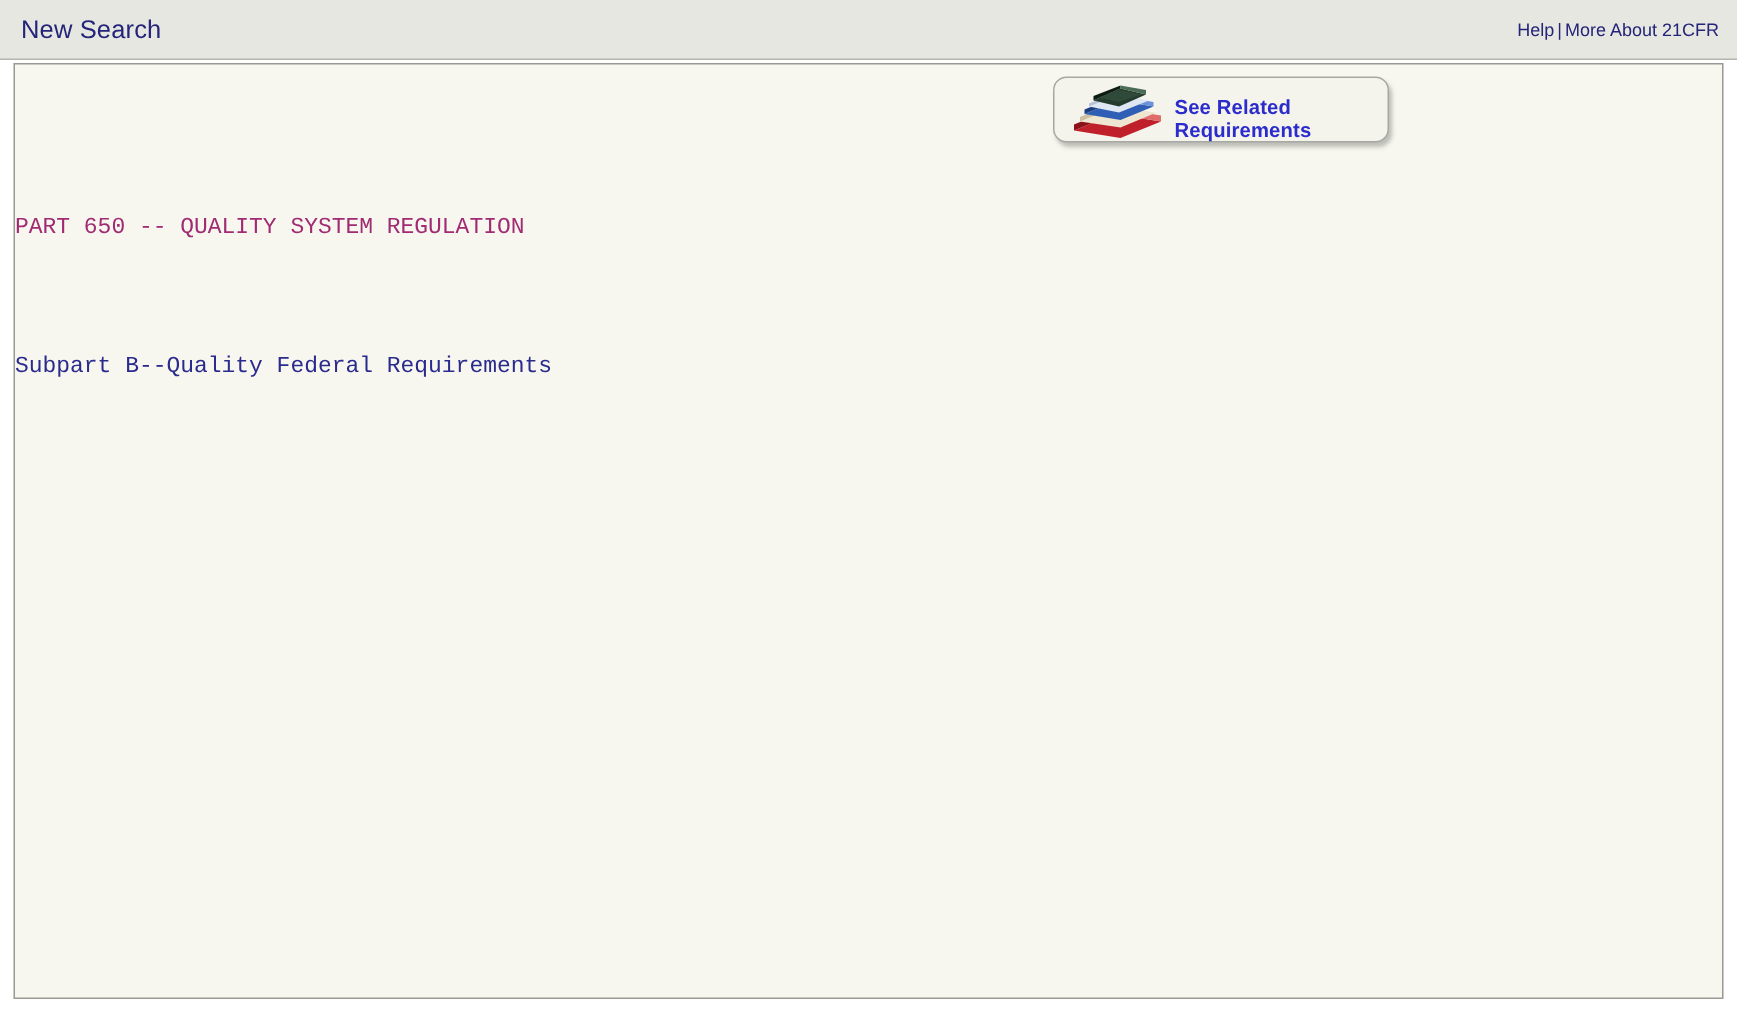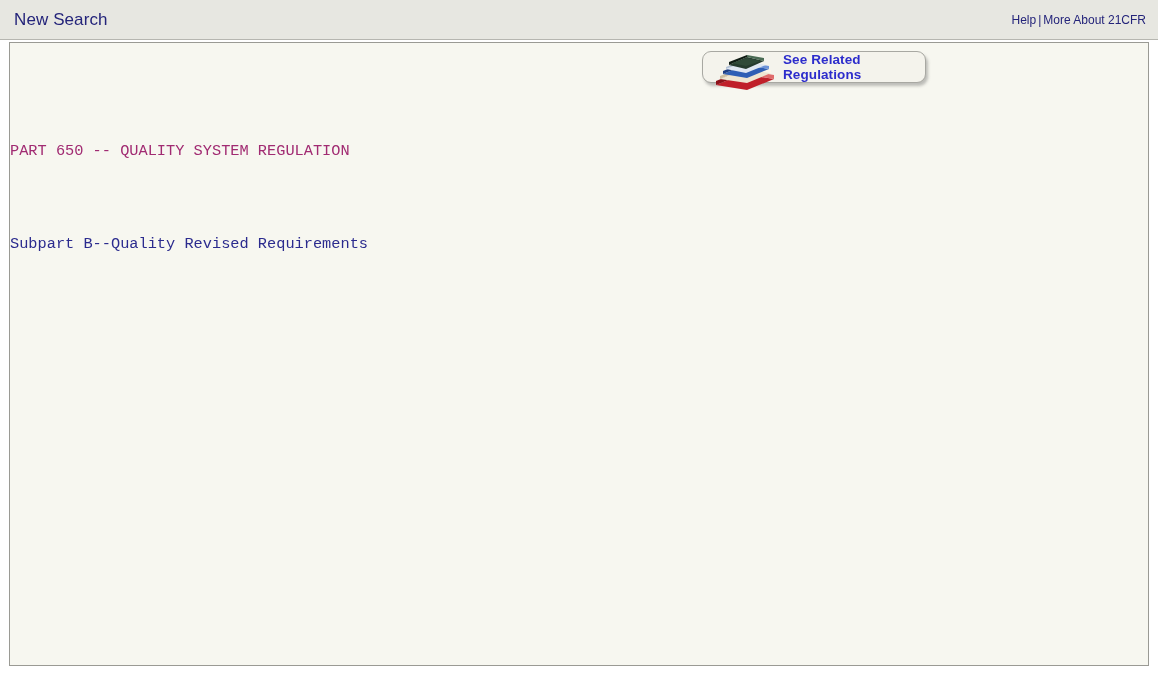--- a/index.html
+++ b/index.html
@@ -85,28 +85,28 @@
     padding-right: 30px;
   }
   .part-title { color: #a12b72; }
 
   
   .related-btn {
     position: absolute;
     left: 692px;
     top: 8px;
     width: 224px;
-    height: 32px;
+    height: 44px;
     z-index: 5;
     background: #f4f3ec;
     border: 1px solid #a8a8a2;
     border-radius: 9px;
     box-shadow: 2px 3px 3px rgba(80,80,80,0.35);
     display: flex;
-    align-items: flex-start;
+    align-items: flex-end;
     padding-left: 10px;
     box-sizing: border-box;
     cursor: pointer;
     text-decoration: none;
   }
   .related-btn .books {
     width: 64px;
     height: 38px;
     flex: 0 0 64px;
     position: relative;
@@ -169,30 +169,30 @@
         <polygon points="13,15 13,13 33,5 33,7" fill="#b4c2d6"></polygon>
 
         <polygon points="16,11 34,3 51,7 33,15" fill="#253b2e"></polygon>
         <polygon points="16,11 16,8 34,1 34,3" fill="#0f1c14"></polygon>
         <polygon points="34,3 51,7 51,4 34,1" fill="#4a6b54"></polygon>
         <polygon points="19,9 34,4 48,7 33,12" fill="#2f4a38"></polygon>
       </svg>
     </span>
     <span class="related-label">
       <span>See Related</span>
-      <span>Regulations</span>
+      <span>Requirements</span>
     </span>
   </a>
 
   <pre class="cfr-pre">
 <span class="line"> </span>
 <span class="line"> </span>
 <span class="line part-title">PART 650 -- QUALITY SYSTEM REGULATION</span>
 <span class="line"> </span>
-<span class="line">Subpart B--Quality Revised Requirements</span>
+<span class="line">Subpart B--Quality Federal Requirements</span>
 <span class="line"> </span>
 <span class="line"> </span>
 <span class="line"> </span>
 </pre>
 
 </div>
 
 <div class="page-bottom"></div>
 
 </body></html>

